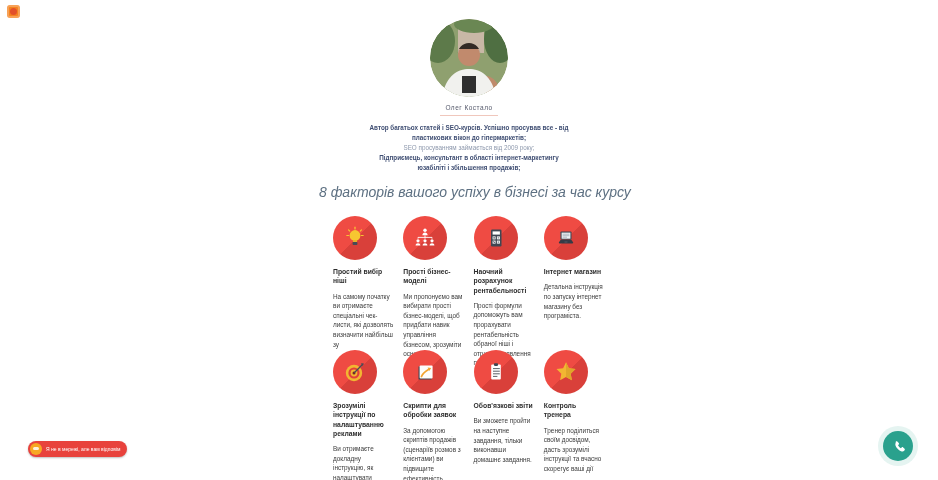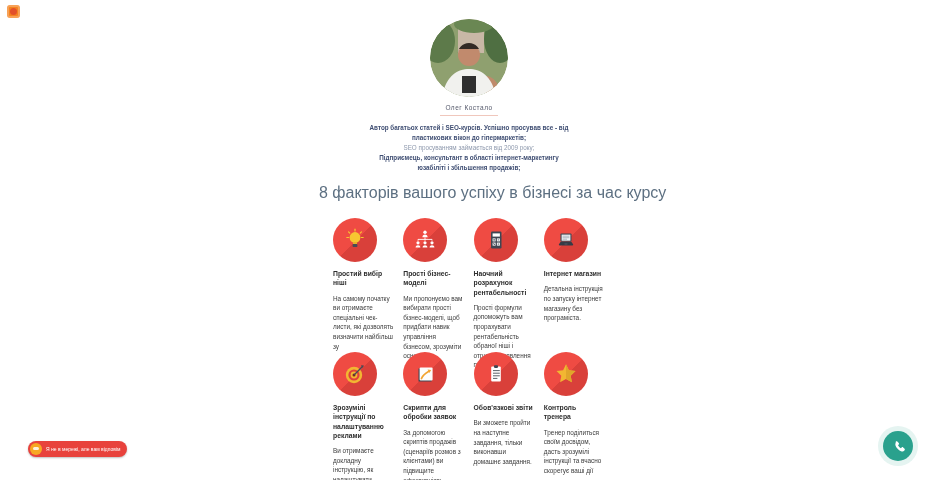--- a/index.html
+++ b/index.html
@@ -13,21 +13,21 @@
         border-radius:50%;background:#e2502a;}
 
   
   .content{width:300px;margin:0 auto;text-align:center;}
   .avatar{width:78px;height:78px;margin:19px auto 0;border-radius:50%;overflow:hidden;}
   .profile-name{margin-top:7px;font-size:6.5px;letter-spacing:.5px;color:#55596b;}
   .name-divider{width:58px;height:1px;background:#f0c7bc;margin:4px auto 0;}
   .bio{width:208px;margin:7px auto 0;font-size:6.3px;line-height:1.6;font-weight:bold;color:#3e4d72;}
   .bio p{margin:0;}
   .bio .muted{color:#8e99ad;font-weight:normal;}
-  .heading{margin:11px 0 16px;font-size:16px;font-weight:normal;color:#5d7082;white-space:nowrap;}
+  .heading{margin:11px 0 16px;font-size:14px;font-weight:normal;color:#5d7082;white-space:nowrap;font-style:italic;}
 
   
   .grid{width:272px;margin:13px auto 0;display:grid;grid-template-columns:repeat(4,1fr);
         grid-template-rows:134px auto;column-gap:9px;text-align:left;}
   .feature{position:relative;}
   .icon-wrap{width:44px;height:44px;border-radius:50%;position:relative;z-index:2;
         background:linear-gradient(135deg,#ef4b43 52%,#d9403a 52%);
         display:flex;align-items:center;justify-content:center;}
   .f-title{margin-top:7px;font-size:6.8px;font-weight:bold;line-height:1.35;color:#2d2d2d;position:relative;z-index:1;}
   .f-text{margin-top:6px;font-size:6.4px;line-height:1.5;color:#3c3c3c;position:relative;z-index:1;}

